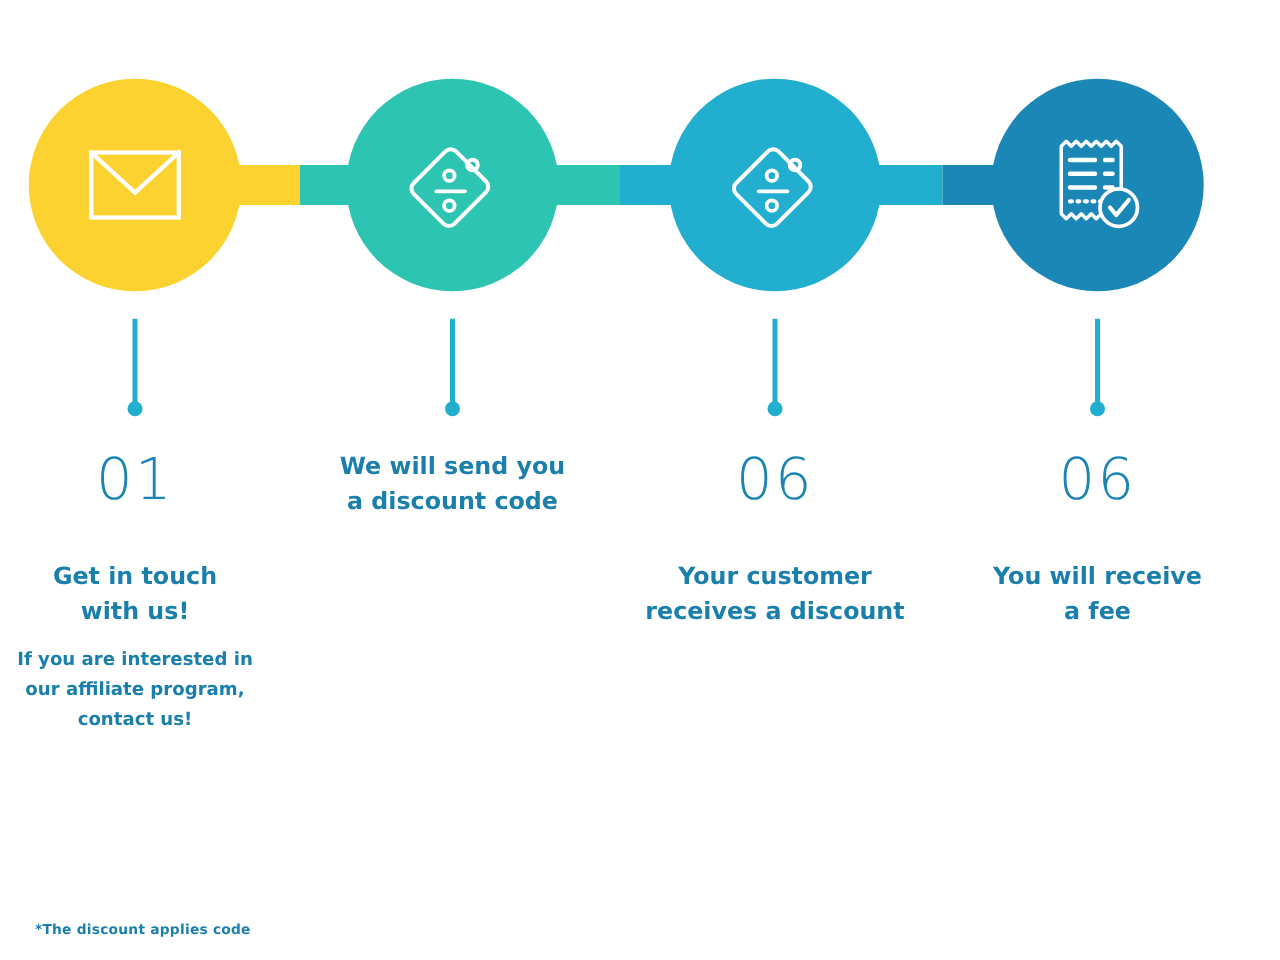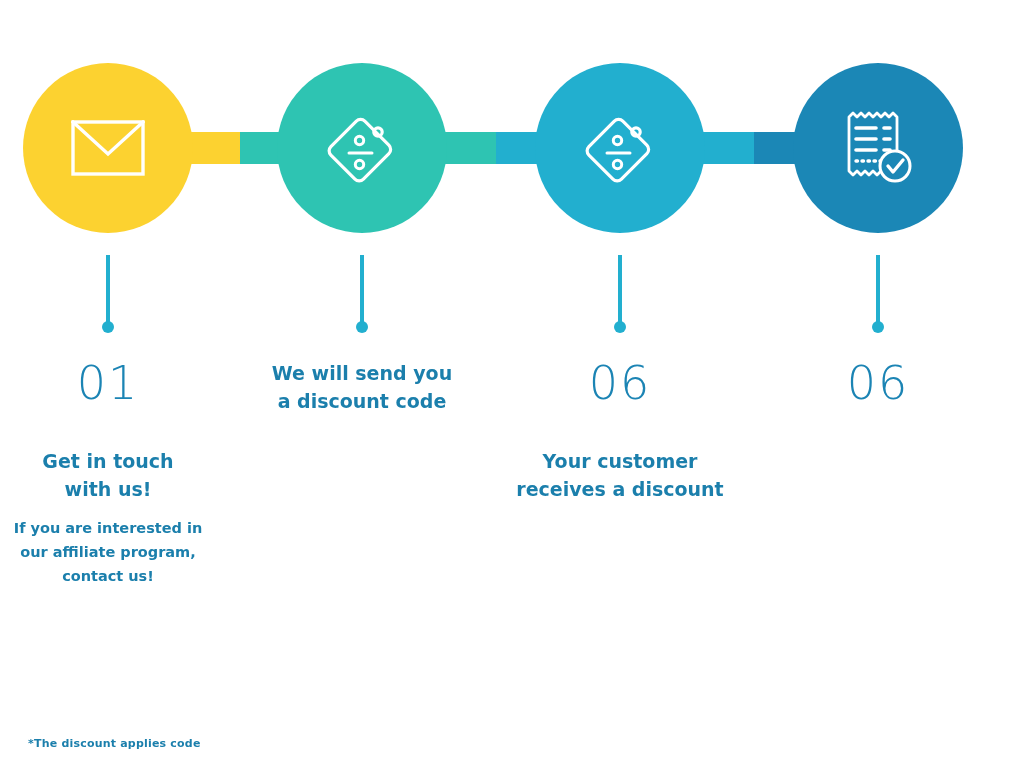--- a/index.html
+++ b/index.html
@@ -234,17 +234,18 @@
     <div class="step-title">We will send you<br>a discount code</div>
   </div>
 
   <div class="column" style="left:504px;">
     <div class="step-number">06</div>
     <div class="step-title">Your customer<br>receives a discount</div>
   </div>
 
   <div class="column" style="left:762px;">
     <div class="step-number">06</div>
+    <div class="step-title">You will receive<br>a fee</div>
   </div>
 
   <div class="footnote">*The discount applies code</div>
 
 </div>
 
 </body></html>

